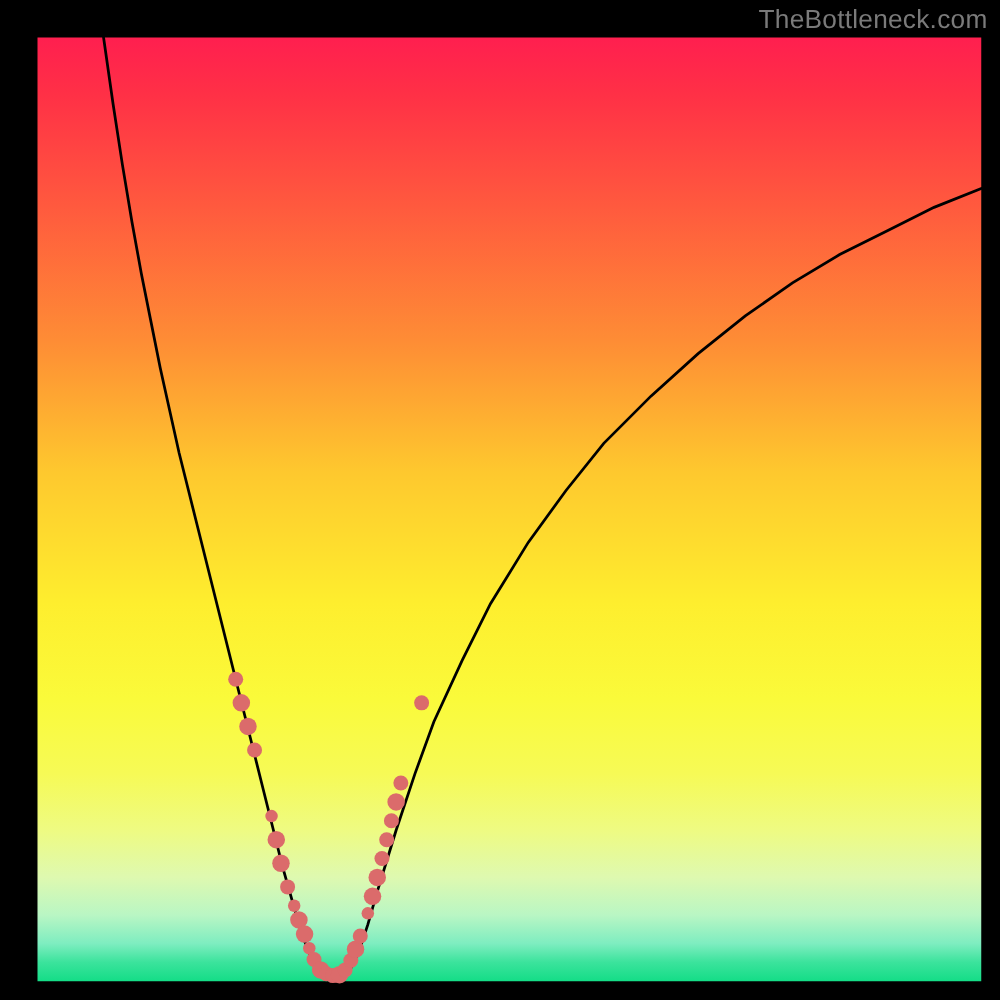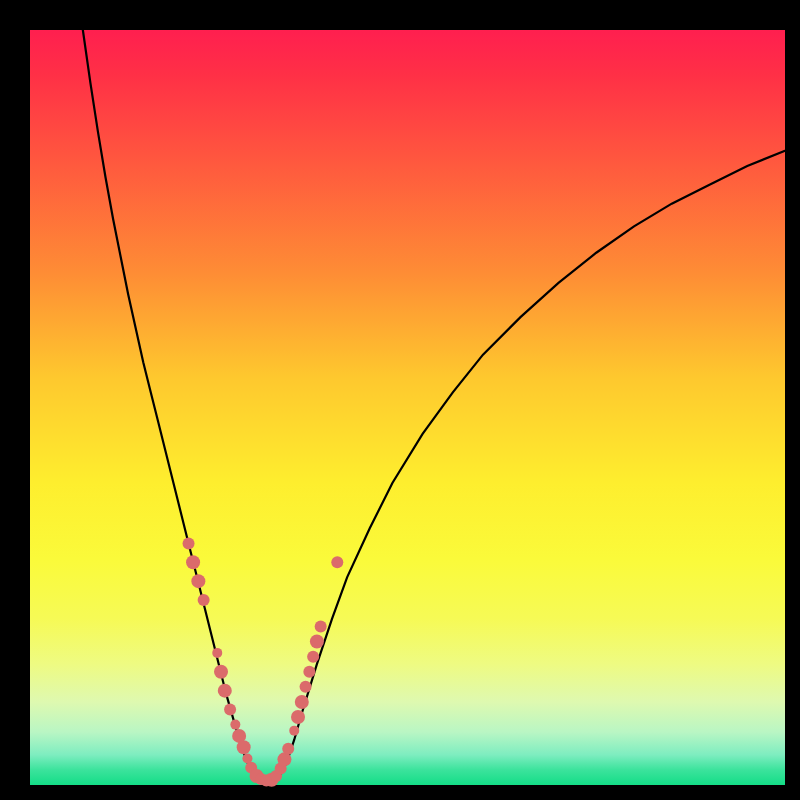--- a/index.html
+++ b/index.html
@@ -62,20 +62,21 @@
   }
   .dot {
     fill: #db6b6b;
     stroke: none;
   }
 </style>
 </head>
 <body>
 
 <div class="stage">
+  <div class="watermark">TheBottleneck.com</div>
 
   <div class="plot">
     <svg class="curve" viewBox="0 0 755 755" preserveAspectRatio="none">
       <path id="curve-left" fill="none" stroke="#000" stroke-width="2.2" stroke-linecap="round" d="M52.85 0.00 L60.40 52.85 L67.95 101.92 L75.50 147.22 L83.05 188.75 L90.60 226.50 L98.15 264.25 L105.70 298.23 L113.25 332.20 L120.80 362.40 L128.35 392.60 L135.90 422.80 L143.45 453.00 L151.00 483.20 L158.55 513.40 L166.10 543.60 L173.65 573.80 L181.20 604.00 L188.75 634.20 L196.30 664.40 L203.85 690.83 L211.40 717.25 L218.95 736.13 L226.50 749.72"></path>
       <path id="curve-floor" fill="none" stroke="#000" stroke-width="2.2" stroke-linecap="round" d="M226.50 749.72 L234.05 751.23 L241.60 750.47 L249.15 747.45"></path>
       <path id="curve-right" fill="none" stroke="#000" stroke-width="2.2" stroke-linecap="round" d="M249.15 747.45 L256.70 732.35 L264.25 709.70 L271.80 683.27 L286.90 634.20 L302.00 588.90 L317.10 547.38 L339.75 498.30 L362.40 453.00 L392.60 403.92 L422.80 362.40 L453.00 324.65 L490.75 286.90 L528.50 252.92 L566.25 222.73 L604.00 196.30 L641.75 173.65 L679.50 154.77 L717.25 135.90 L755.00 120.80"></path>
       <g id="dots">
           <circle cx="158.55" cy="513.40" r="6" class="dot"></circle>
           <circle cx="163.08" cy="532.27" r="7" class="dot"></circle>
           <circle cx="168.37" cy="551.15" r="7" class="dot"></circle>

